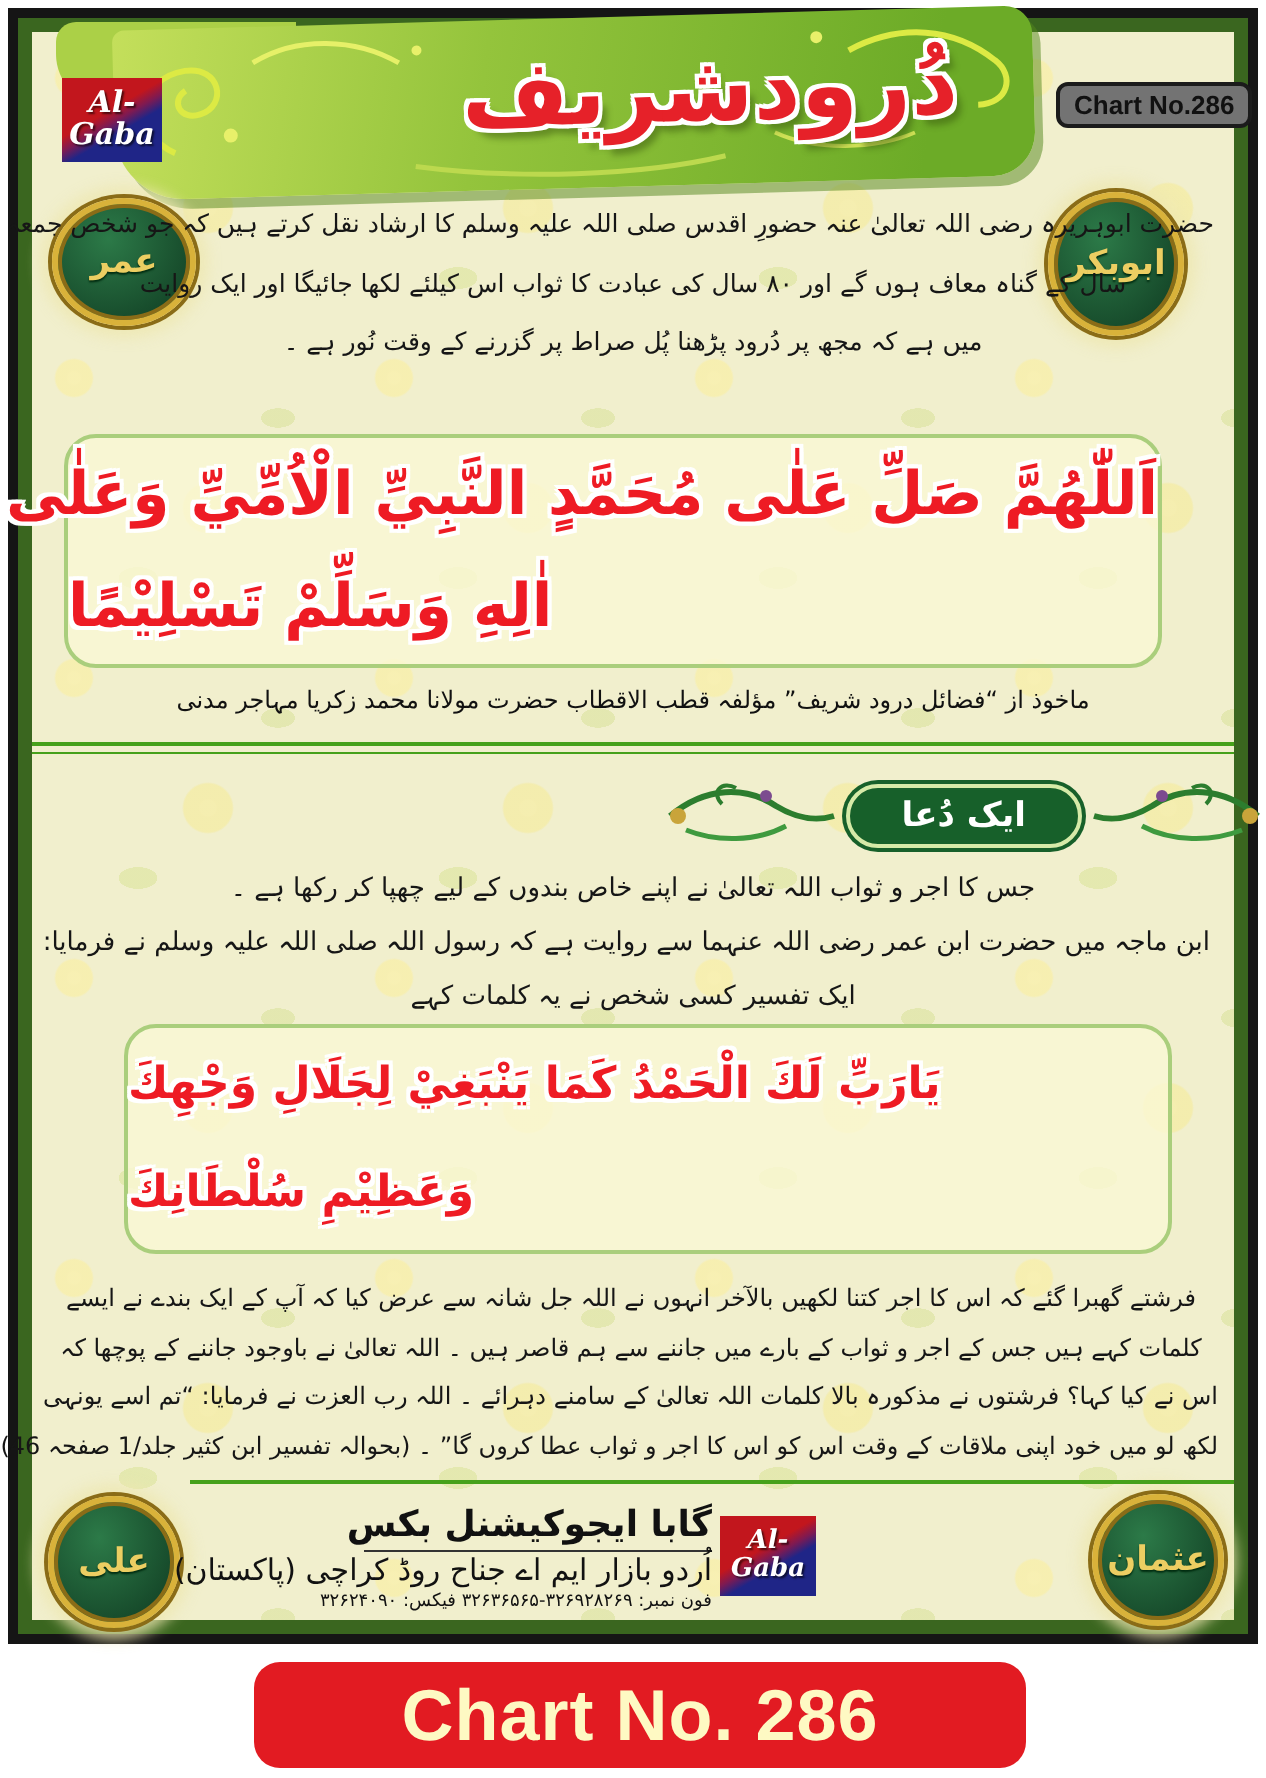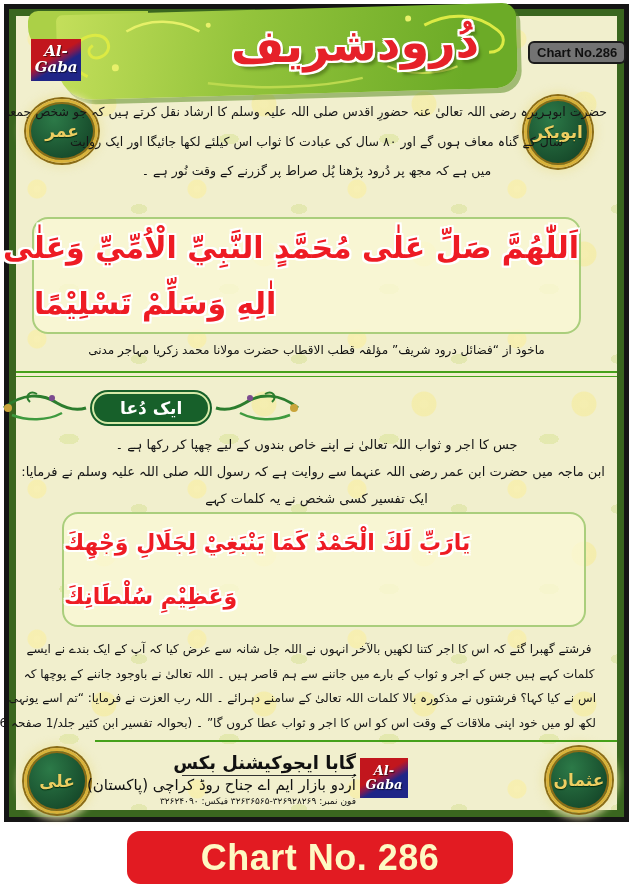--- a/index.html
+++ b/index.html
@@ -59,21 +59,21 @@
   .med-tl{left:26px;top:99px;width:66px;height:58px;}
   .med-tr{left:524px;top:96px;width:62px;height:66px;}
   .med-bl{left:24px;top:748px;width:60px;height:60px;}
   .med-br{left:546px;top:747px;width:60px;height:60px;}
 
   
   .urdu{direction:rtl;color:#161616;}
   .uline{white-space:nowrap;text-align:center;}
   .intro{position:absolute;left:26px;right:26px;top:97px;font-size:12.5px;line-height:29.5px;}
   .para2{position:absolute;left:28px;right:28px;top:431px;font-size:13px;line-height:27px;}
-  .para3{position:absolute;left:22px;right:37px;top:637px;font-size:12px;line-height:24.5px;}
+  .para3{position:absolute;left:22px;right:24px;top:637px;font-size:12px;line-height:24.5px;}
 
   
   .duabox{position:absolute;box-sizing:border-box;background:rgba(250,248,212,.8);
           border:2px solid #aace7c;border-radius:16px;
           display:flex;flex-direction:column;justify-content:center;
           direction:rtl;text-align:left;color:#ee1b24;font-weight:bold;}
   .duabox .dl{white-space:nowrap;
           text-shadow:-2px -2px 0 #fff,2px -2px 0 #fff,-2px 2px 0 #fff,2px 2px 0 #fff,
                       0 -2px 0 #fff,0 2px 0 #fff,-2px 0 0 #fff,2px 0 0 #fff;}
   .dua1{left:32px;top:217px;width:549px;height:117px;font-size:30px;line-height:56px;}
@@ -82,21 +82,21 @@
   .attrib{position:absolute;left:30px;right:30px;top:343px;text-align:center;
           font-size:12px;color:#111;}
 
   
   .divider1{position:absolute;left:16px;right:16px;top:371px;height:3px;
             border-top:2px solid #46a11b;border-bottom:1px solid #46a11b;}
   .divider2{position:absolute;left:95px;right:16px;top:740px;height:0;border-top:2px solid #46a11b;}
 
   
   .aikdua{position:absolute;left:0;right:0;top:387px;height:42px;
-          display:flex;align-items:center;justify-content:flex-start;}
+          display:flex;align-items:center;justify-content:flex-end;}
   .pill{background:#17602a;border:2px solid #d6eaa8;box-shadow:0 0 0 2px #17602a;
         border-radius:18px;color:#ffffff;font-weight:bold;font-size:17px;
         padding:4px 26px;direction:rtl;margin:0 4px;}
   .flourish{flex:0 0 auto;}
   .flourish.rt{transform:scaleX(-1);}
 
   
   .pub-block{position:absolute;left:170px;top:752px;width:186px;direction:rtl;text-align:center;color:#111;}
   .pub-name{font-size:18px;font-weight:bold;border-bottom:1px solid #333;padding-bottom:2px;white-space:nowrap;margin-left:12px;}
   .pub-addr{font-size:15px;margin-top:0;white-space:nowrap;}

